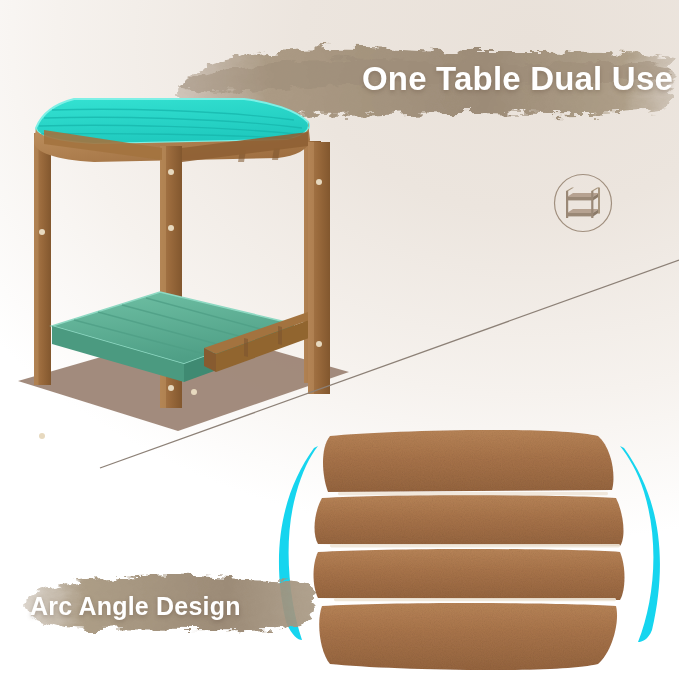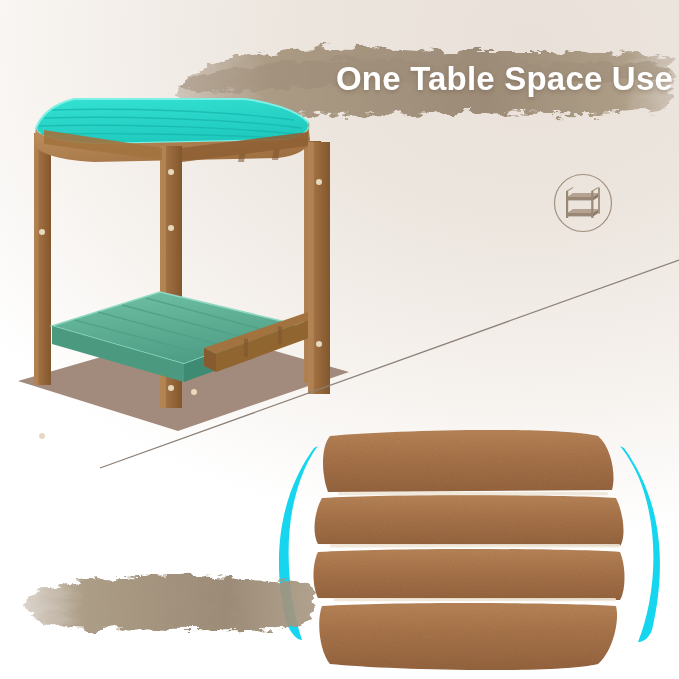--- a/index.html
+++ b/index.html
@@ -83,21 +83,21 @@
         <path d="M16,40 C60,10 150,6 250,12 C350,18 440,8 500,20
                  C506,34 504,56 498,70 C420,82 330,72 240,76
                  C150,80 60,78 14,66 C8,58 9,48 16,40 Z" fill="url(#brushg1)"></path>
       </g>
       <g filter="url(#rough1)" opacity=".5">
         <path d="M8,46 C70,22 160,18 260,24 C360,30 450,20 504,30
                  C500,40 470,44 430,44 C330,46 200,42 100,52 C60,56 24,56 8,46 Z" fill="#9c8b77"></path>
       </g>
     </svg>
 
-    <div id="headline">One Table Space Use</div>
+    <div id="headline">One Table Dual Use</div>
 
     <svg id="feature-icon" viewBox="0 0 62 62">
       <circle cx="31" cy="31" r="28.5" fill="none" stroke="#a08f7e" stroke-width="1.2"></circle>
 
       <polygon points="15,25 41,25 47,21 21,21" fill="#b6a291"></polygon>
       <rect x="15" y="25" width="26" height="3.4" fill="#9a8876"></rect>
       <polygon points="41,25 47,21 47,24.4 41,28.4" fill="#8b7a68"></polygon>
 
       <polygon points="15,41 41,41 47,37 21,37" fill="#b6a291"></polygon>
       <rect x="15" y="41" width="26" height="3.4" fill="#9a8876"></rect>
@@ -268,14 +268,15 @@
         <stop offset="1" stop-color="#a79781" stop-opacity=".9"></stop>
       </linearGradient>
     </defs>
     <g filter="url(#rough2)">
       <path d="M12,30 C60,12 140,8 210,14 C250,17 282,14 294,22
                C296,38 292,54 284,62 C220,70 140,64 80,66
                C44,66 16,58 10,48 C7,42 8,35 12,30 Z" fill="url(#brushg2)"></path>
     </g>
   </svg>
 
+  <div id="arc-label">Arc Angle Design</div>
 
 </div>
 
 </body></html>

